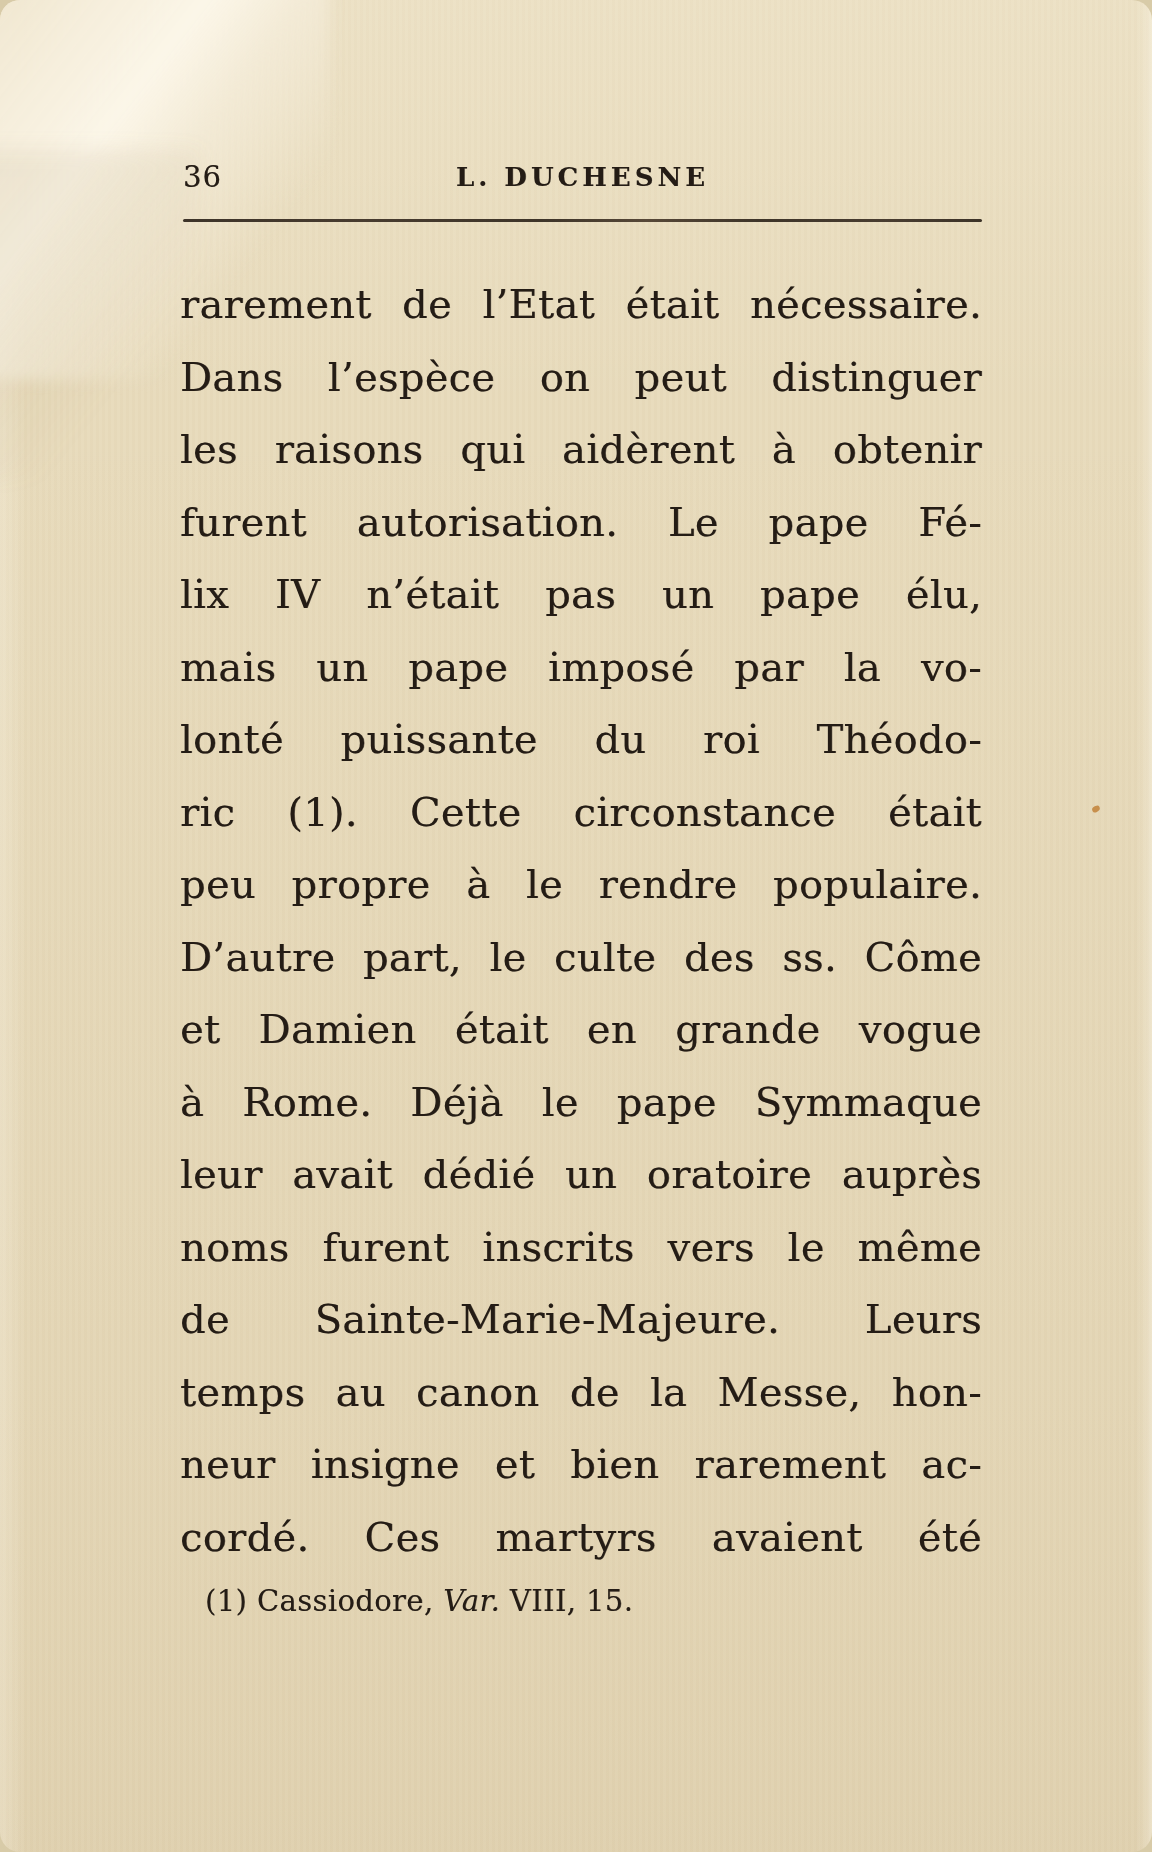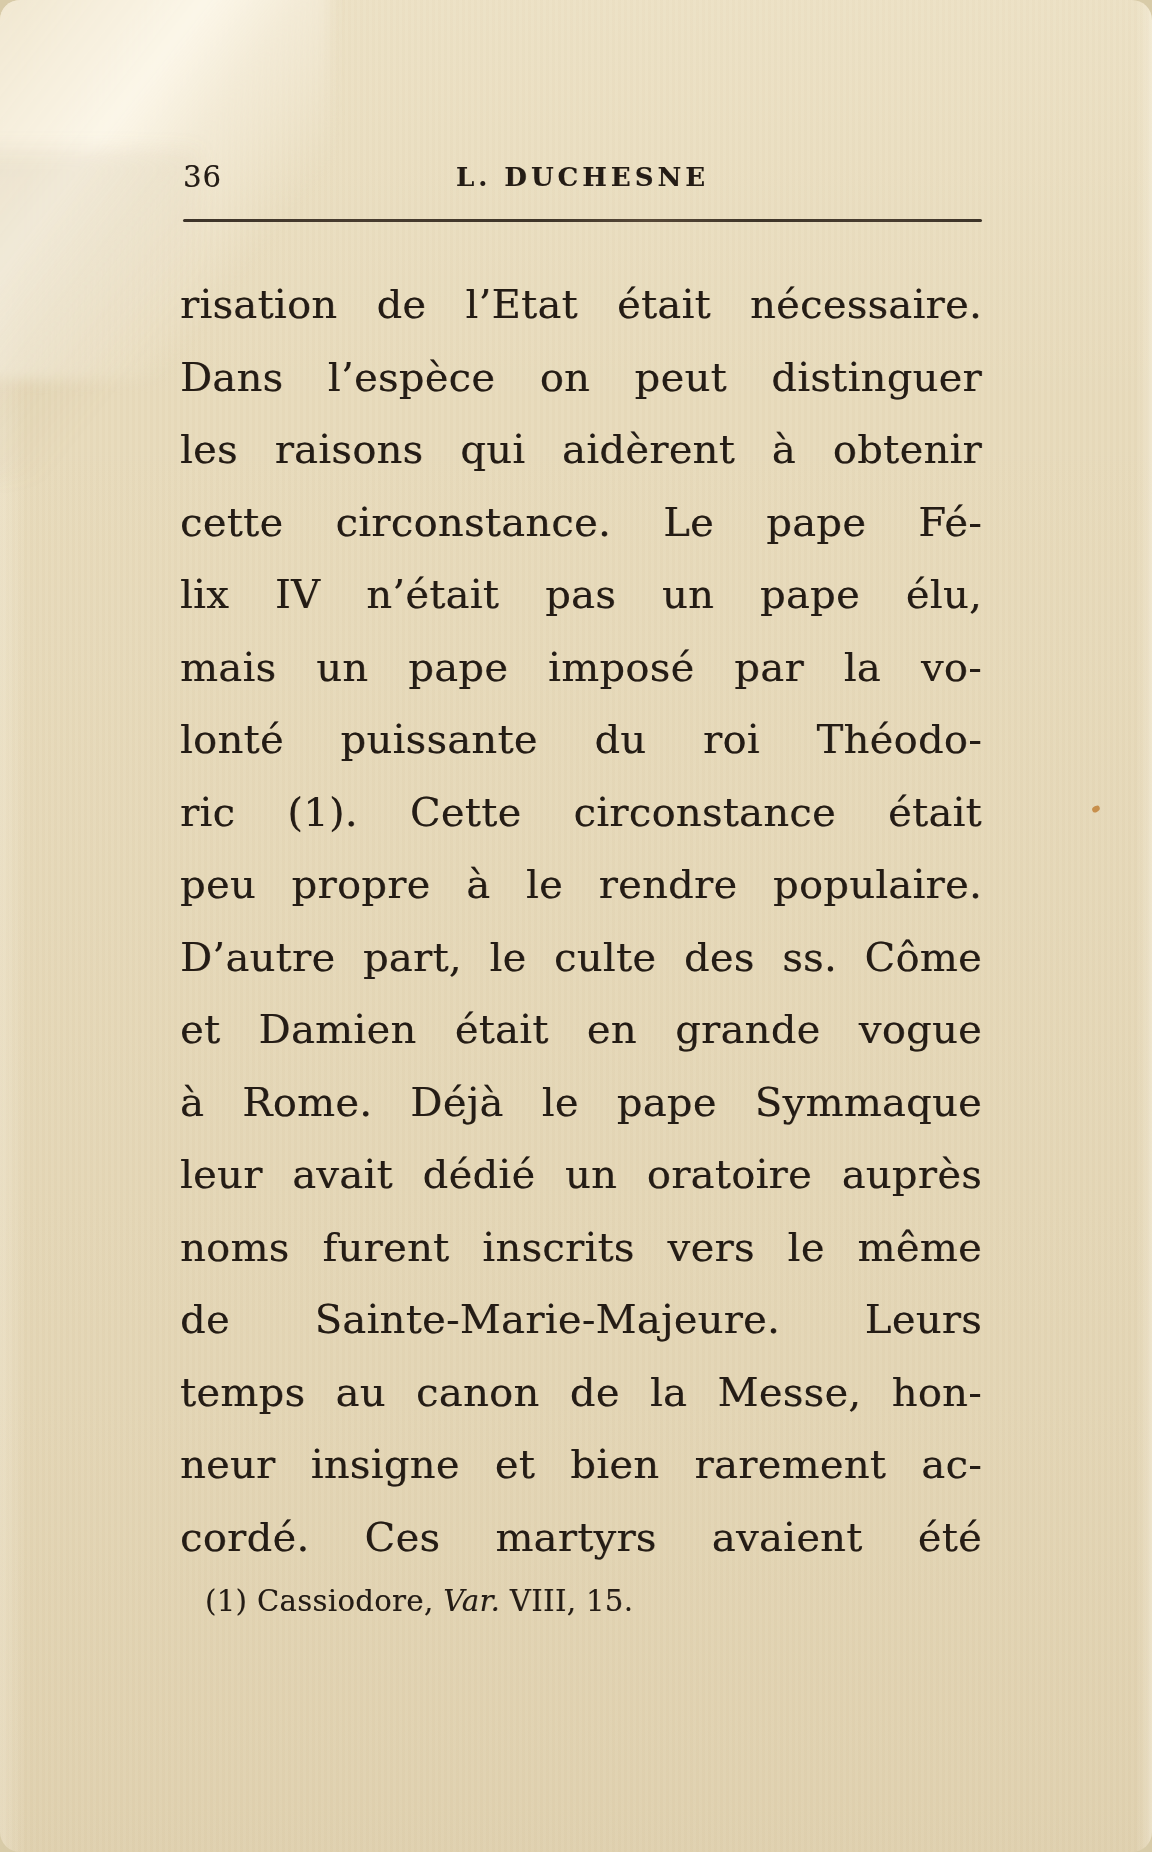--- a/index.html
+++ b/index.html
@@ -138,24 +138,24 @@
   <div class="curl"></div>
   <div class="curl-shade"></div>
 
   <div class="page-num">36</div>
 
   <div class="running-head">L. DUCHESNE</div>
 
   <div class="rule"></div>
 
   <div class="body-text">
-      <div class="line">risation de l’Etat était nécessaire.</div>
+      <div class="line">rarement de l’Etat était nécessaire.</div>
       <div class="line">Dans l’espèce on peut distinguer</div>
       <div class="line">les raisons qui aidèrent à obtenir</div>
-      <div class="line">cette circonstance. Le pape Fé-</div>
+      <div class="line">furent autorisation. Le pape Fé-</div>
       <div class="line">lix IV n’était pas un pape élu,</div>
       <div class="line">mais un pape imposé par la vo-</div>
       <div class="line">lonté puissante du roi Théodo-</div>
       <div class="line">ric (1). Cette circonstance était</div>
       <div class="line">peu propre à le rendre populaire.</div>
       <div class="line">D’autre part, le culte des ss. Côme</div>
       <div class="line">et Damien était en grande vogue</div>
       <div class="line">à Rome. Déjà le pape Symmaque</div>
       <div class="line">leur avait dédié un oratoire auprès</div>
       <div class="line">noms furent inscrits vers le même</div>

